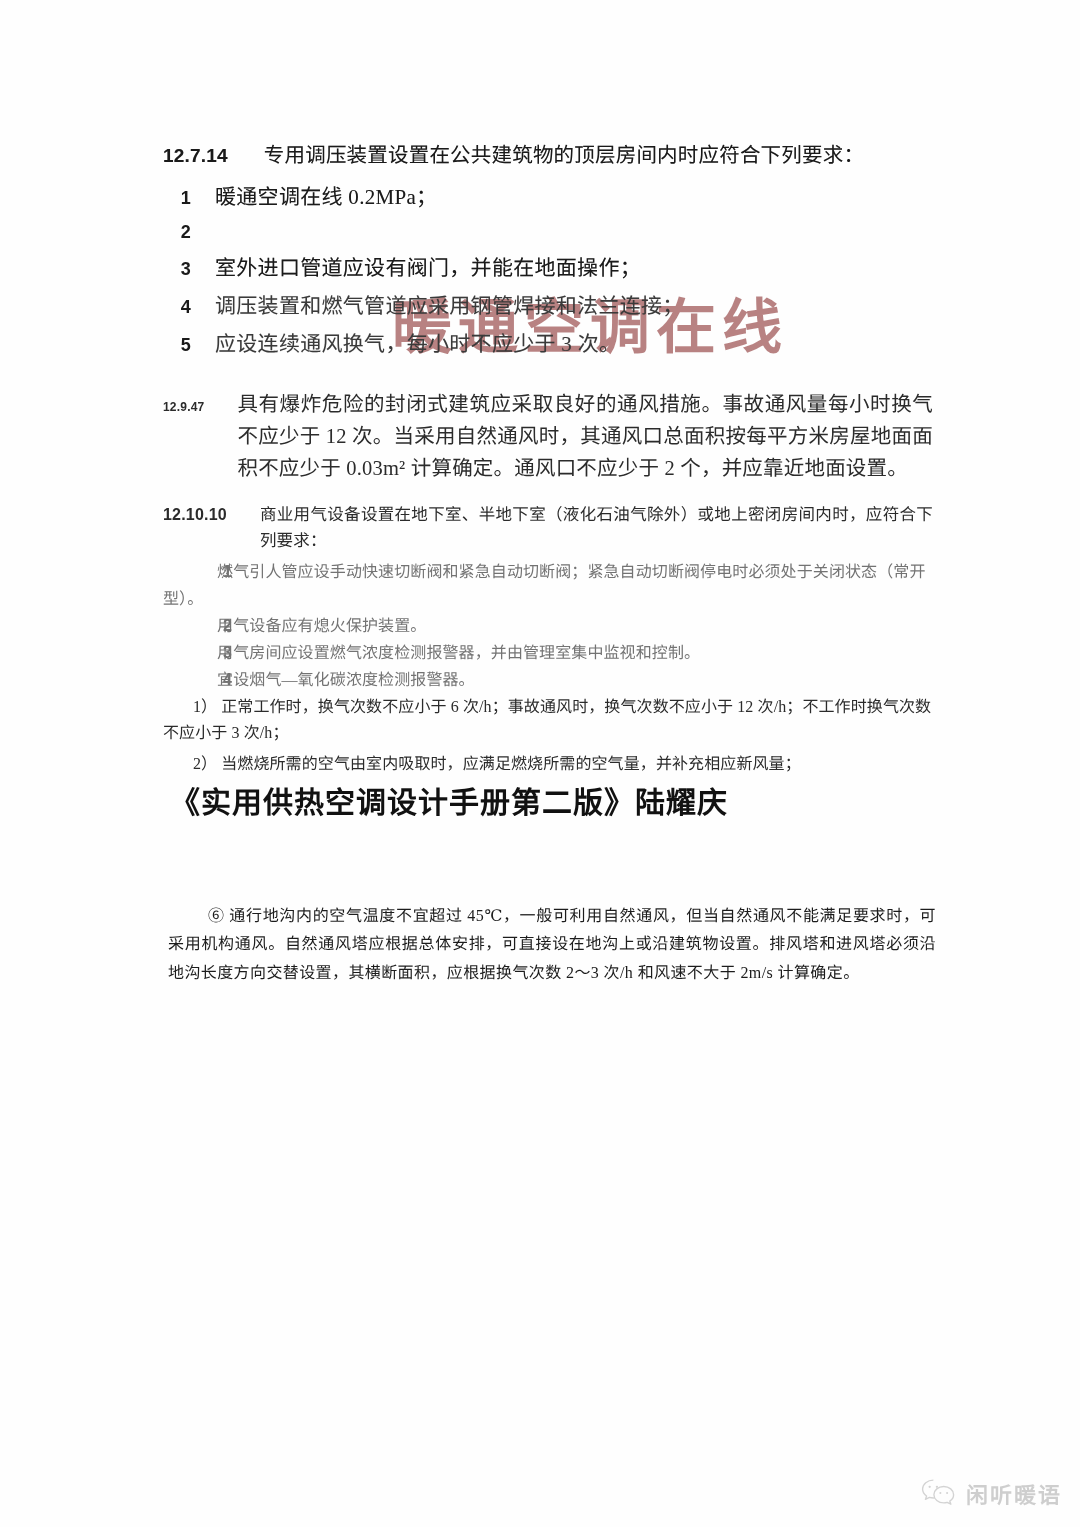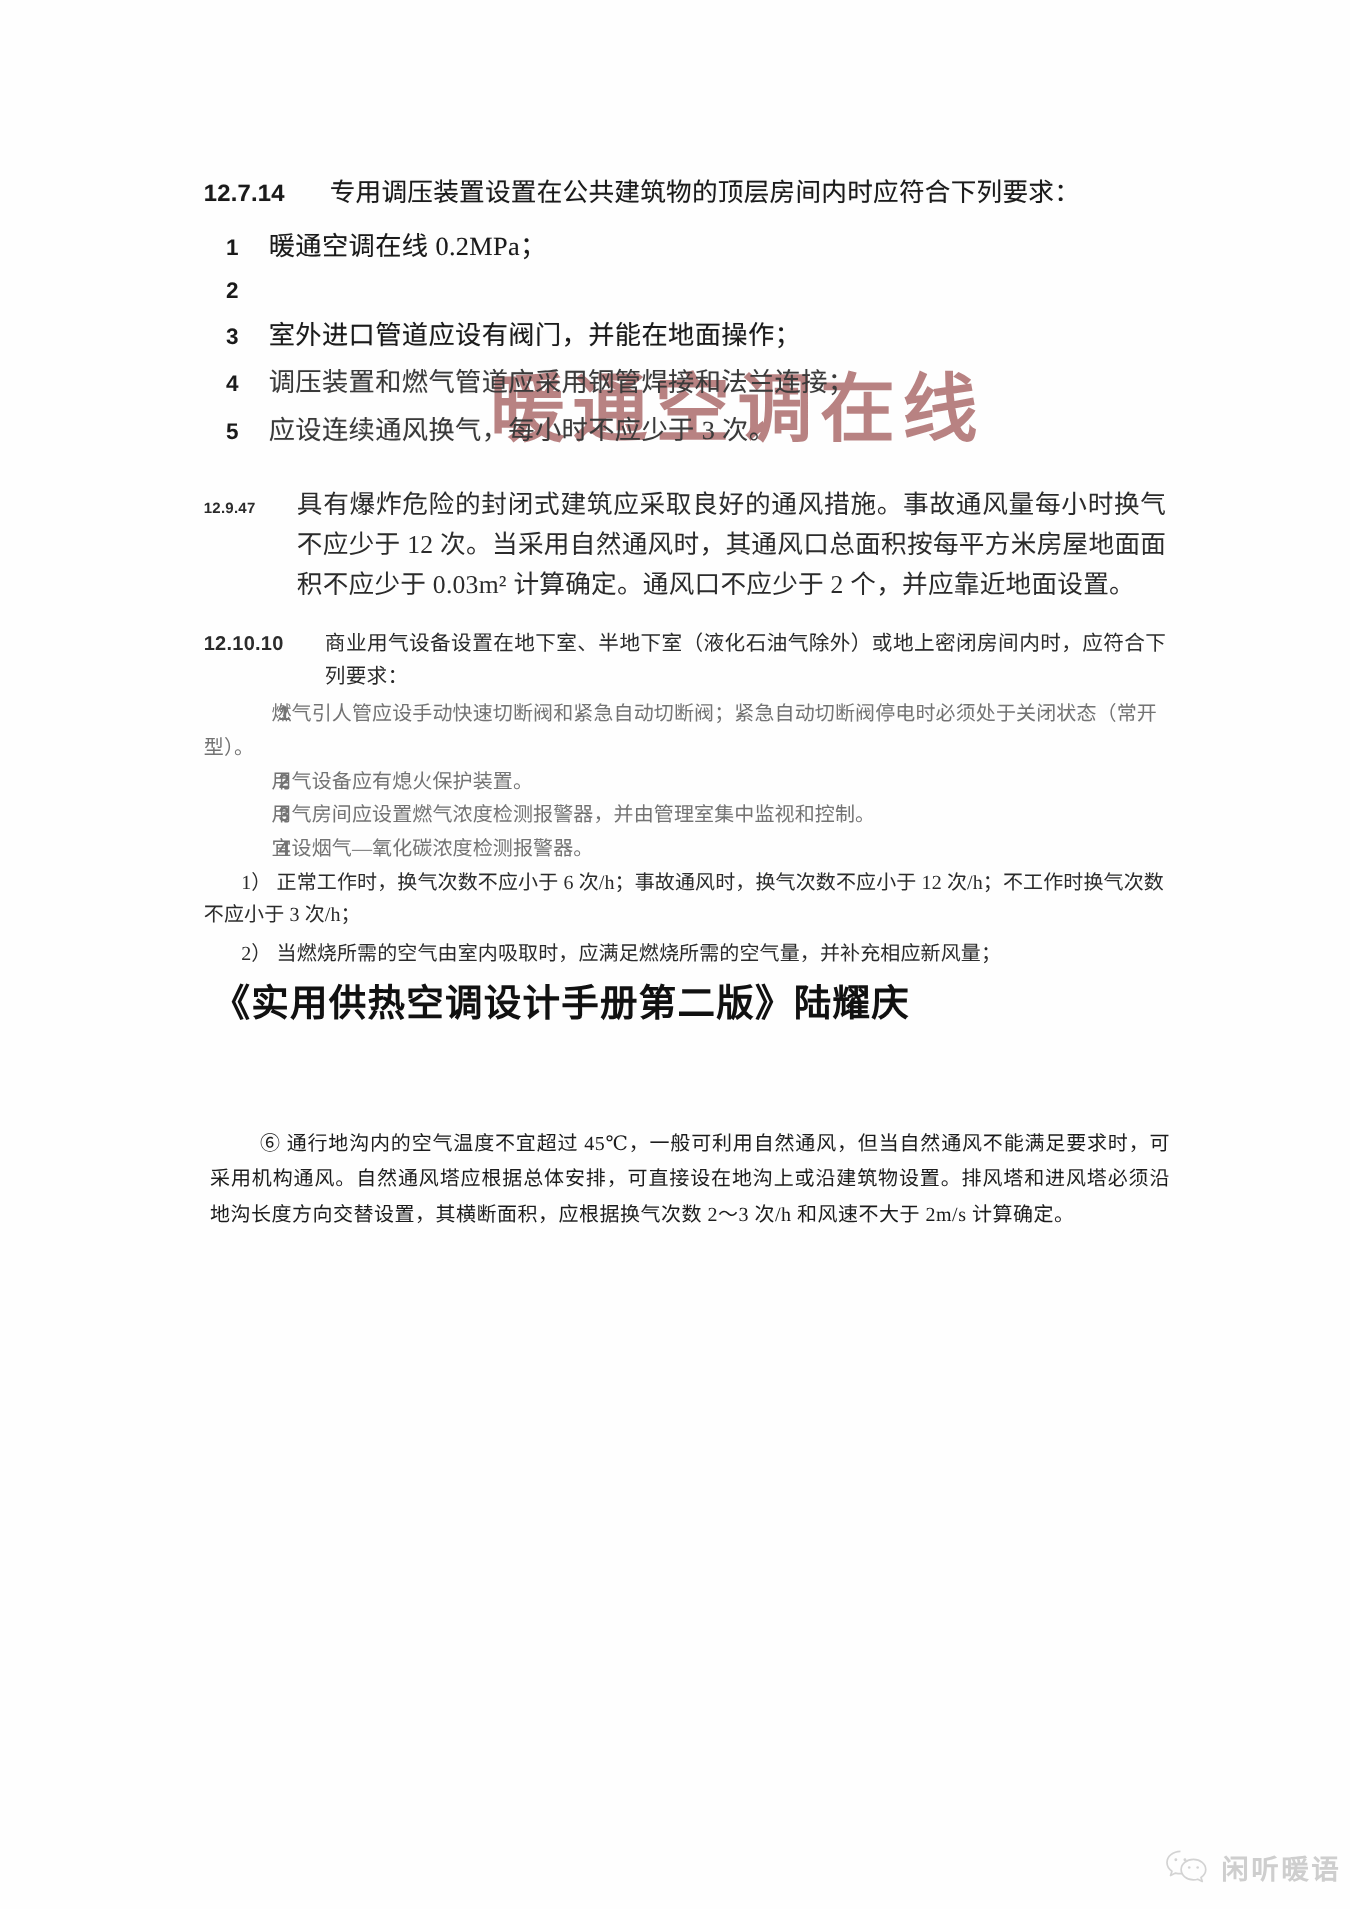--- a/index.html
+++ b/index.html
@@ -161,24 +161,24 @@
     color: #1c1c1c;
     text-align: justify;
     z-index: 2;
     margin-top: 48px;
   }
   .quote-block p { margin: 0; text-indent: 40px; }
 
   
   .footer-badge {
     position: absolute;
-    right: 7px;
+    right: 18px;
     bottom: 18px;
     display: flex;
-    align-items: center;
+    align-items: flex-start;
     gap: 8px;
     opacity: 0.42;
     z-index: 3;
   }
   .wechat-icon { width: 38px; height: 30px; display: block; }
   .footer-name {
     font-family: "Liberation Sans", "DejaVu Sans", sans-serif;
     font-size: 22px;
     font-weight: 600;
     letter-spacing: 2px;

